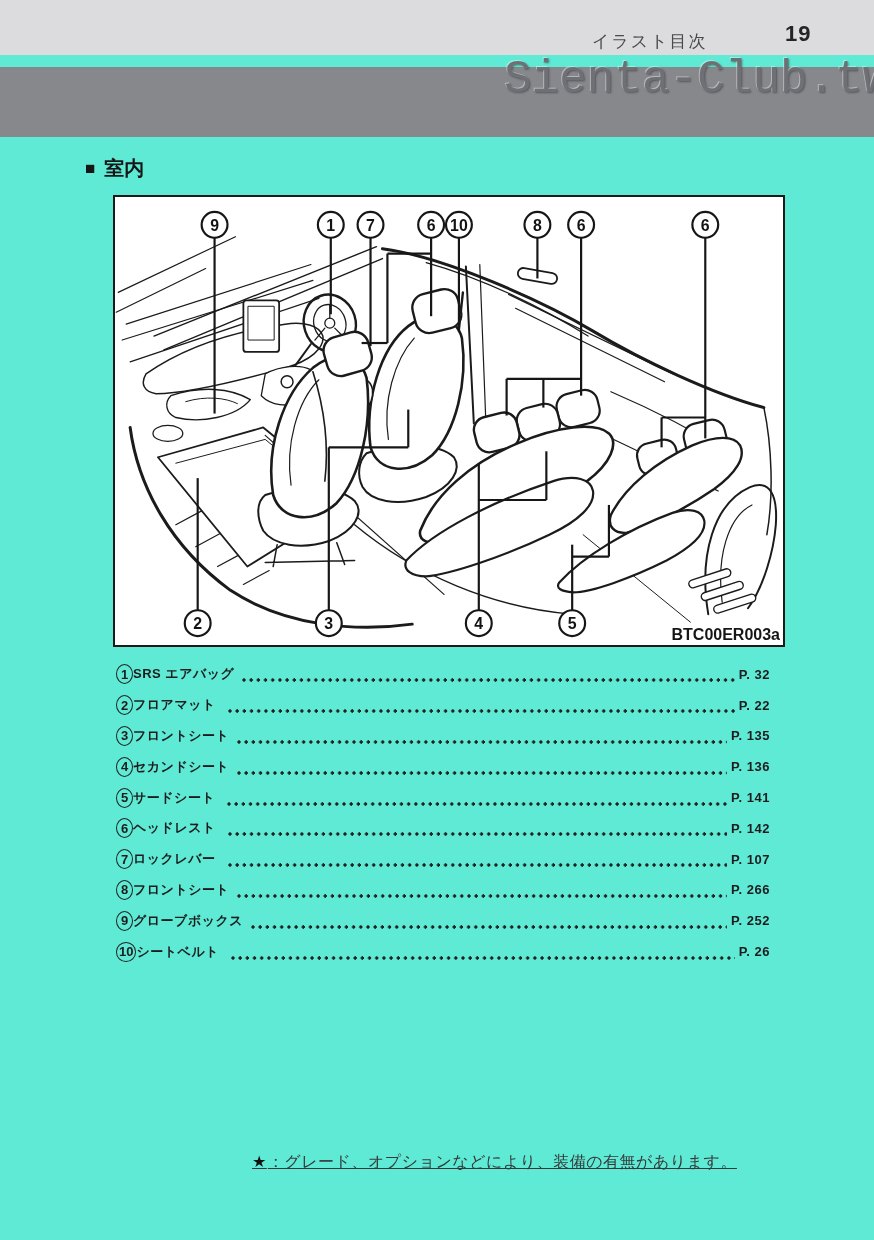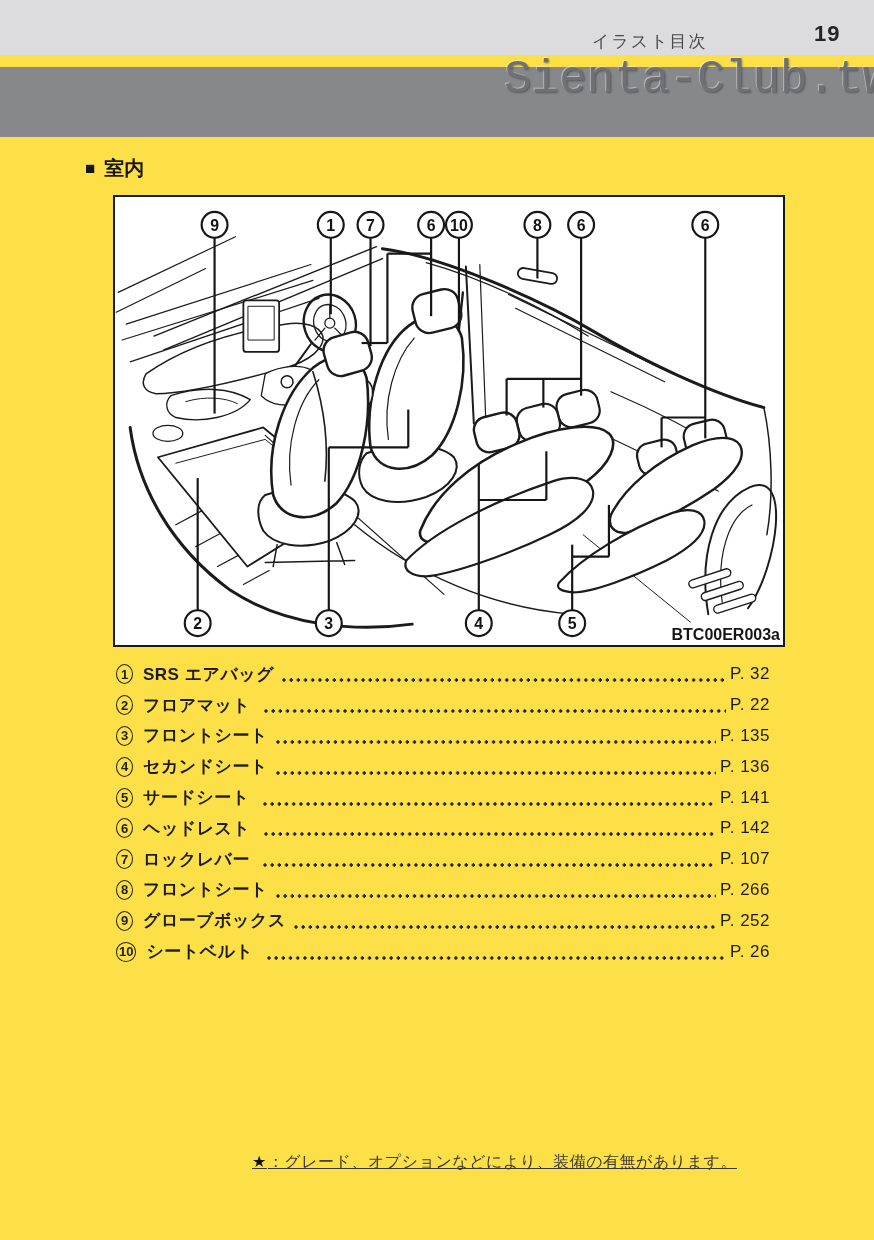--- a/index.html
+++ b/index.html
@@ -1,42 +1,42 @@
 <!DOCTYPE html>
 <html><head>
 <meta charset="utf-8">
 <style>
   html,body{margin:0;padding:0;background:#fff;}
-  .page{position:relative;width:874px;height:1240px;background:#fde047;overflow:hidden;
+  .page{position:relative;width:874px;height:1240px;background:#5eead4;overflow:hidden;
         font-family:"Liberation Sans","DejaVu Sans",sans-serif;}
   .band{position:absolute;left:0;width:874px;}
   .band-light{top:0;height:55px;background:#dcdcde;}
   .band-dark{top:67px;height:70px;background:#87888c;}
   .header-title{position:absolute;left:592px;top:30px;font-size:17px;color:#4a4a4e;letter-spacing:2px;}
-  .page-number{position:absolute;left:814px;top:21px;font-size:22px;font-weight:700;color:#242427;letter-spacing:1px;}
+  .page-number{position:absolute;left:785px;top:21px;font-size:22px;font-weight:700;color:#242427;letter-spacing:1px;}
   .watermark{position:absolute;left:504px;top:54px;white-space:nowrap;
              font-family:Liberation Mono, monospace;font-size:46px;color:#6f7075;
              text-shadow:-1px -1px 0 rgba(255,255,255,.40),1px 1px 2px rgba(30,30,30,.45);text-align:right;}
   .section-heading{position:absolute;left:85px;top:155px;font-size:20px;font-weight:700;color:#161616;
                    display:flex;align-items:center;gap:9px;}
   .sq{font-size:17px;line-height:1;}
   .figure{position:absolute;left:113px;top:195px;width:672px;height:452px;border:2px solid #1a1a1a;
           box-sizing:border-box;background:#fff;}
   .figure svg{position:absolute;left:0;top:0;width:668px;height:448px;}
   .fig-code{position:absolute;right:3px;bottom:1px;font-size:16px;font-weight:700;color:#161616;}
   .index-list{position:absolute;left:116px;top:659px;width:654px;}
   .row{display:flex;align-items:center;height:30.8px;}
   .badge{flex:0 0 auto;min-width:17px;height:20px;padding:0 2px;border:1.5px solid #222;border-radius:50%;
          display:flex;align-items:center;justify-content:center;font-size:13px;font-weight:700;color:#1c1c1c;
          box-sizing:border-box;}
-  .label{margin-left:10px;font-size:17px;font-weight:600;color:#1c1c1e;letter-spacing:.5px;white-space:pre;}
+  .label{font-size:13px;font-weight:600;color:#1c1c1e;letter-spacing:.5px;white-space:pre;}
   .leaderdots{flex:1;height:4px;margin:0 4px 0 8px;transform:translateY(6px);
               background-image:radial-gradient(circle at 2px 2px,#222 1.5px,transparent 1.8px);
               background-size:7.2px 4px;background-repeat:repeat-x;}
-  .pageref{font-size:17px;font-weight:400;color:#1c1c1e;letter-spacing:.5px;}
+  .pageref{font-size:13px;font-weight:700;color:#1c1c1e;letter-spacing:.5px;}
   .footnote{position:absolute;left:252px;top:1152px;font-size:16px;color:#38383a;letter-spacing:.5px;text-decoration:underline;}
   .star{color:#111;margin-right:1px;}
   
   .ln{stroke:#1b1b1b;fill:none;stroke-linecap:round;stroke-linejoin:round;}
   .fw{fill:#fff;stroke:#1b1b1b;stroke-linecap:round;stroke-linejoin:round;}
   .leader{stroke:#161616;stroke-width:2.2;}
   .cobubble{fill:#fff;stroke:#161616;stroke-width:2.2;}
   .conum{font-family:"Liberation Sans","DejaVu Sans",sans-serif;font-size:16px;font-weight:700;
          fill:#131313;text-anchor:middle;}
 </style>

